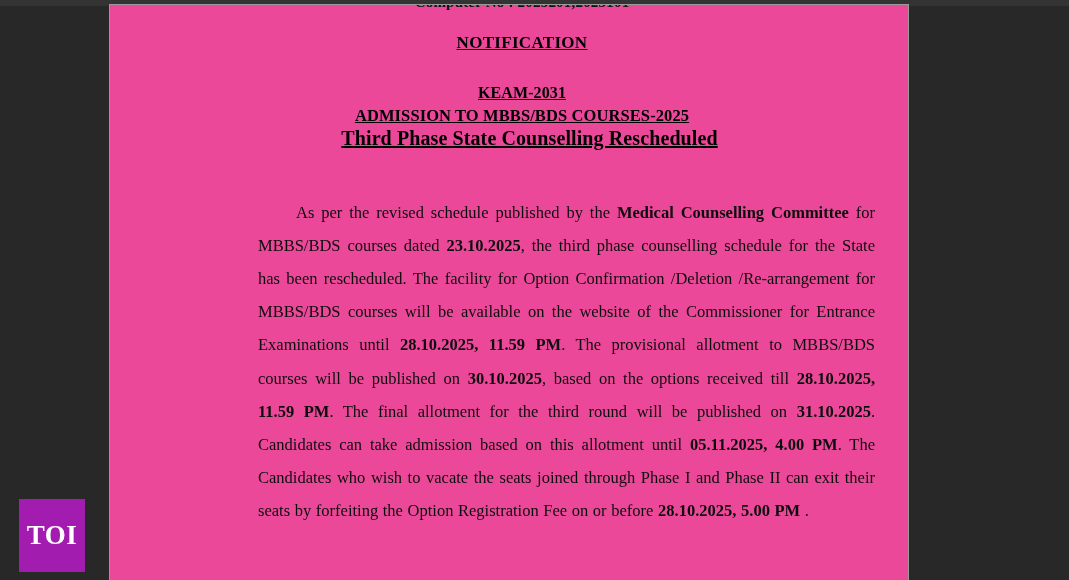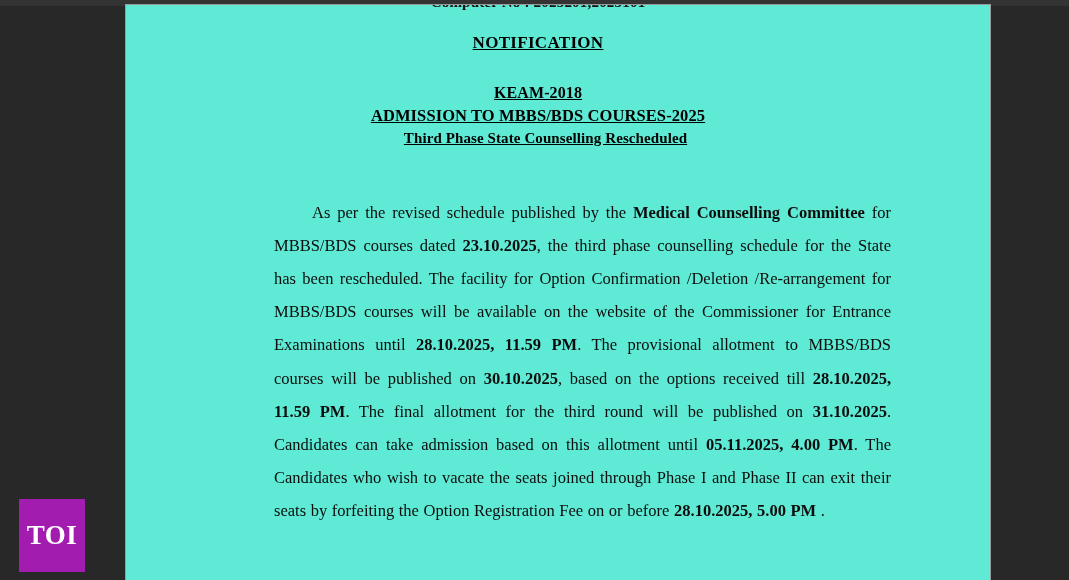--- a/index.html
+++ b/index.html
@@ -25,25 +25,25 @@
     position: absolute;
     top: 0; left: 0;
     width: 1069px;
     height: 6px;
     background: #333333;
   }
 
   
   .page {
     position: absolute;
-    left: 126px;
+    left: 110px;
     top: 5px;
-    width: 864px;
+    width: 798px;
     height: 575px;
-    background: #5eead4;
+    background: #ec4899;
     overflow: hidden;
     box-shadow: 0 0 0 1px #9a9a9a;
   }
 
   
   .clipped-line {
     position: absolute;
     top: -11px;
     left: 0;
     width: 824px;
@@ -72,21 +72,21 @@
   }
   .h-sub {
     font-size: 16px;
     font-weight: bold;
     text-decoration: underline;
     color: #000;
     line-height: 22.5px;
     letter-spacing: .1px;
   }
   .h-sub.l2 { font-size: 16.5px; }
-  .h-sub.l3 { font-size: 15px; padding-left: 15px; }
+  .h-sub.l3 { font-size: 20px; padding-left: 15px; }
 
   
   .body-text {
     position: absolute;
     top: 174px;
     left: 104px;
     width: 617px;
     font-size: 16.5px;
     line-height: 33.2px;
     color: #0d0d0d;
@@ -125,21 +125,21 @@
 <div class="viewer">
 
   <div class="topbar"></div>
 
   <div class="page">
 
     <div class="clipped-line">Computer No : 2025201,2025101</div>
 
     <div class="headings">
       <div class="h-notification">NOTIFICATION</div>
-      <div class="h-sub l1">KEAM-2018</div>
+      <div class="h-sub l1">KEAM-2031</div>
       <div class="h-sub l2">ADMISSION TO MBBS/BDS COURSES-2025</div>
       <div class="h-sub l3">Third Phase State Counselling Rescheduled </div>
     </div>
 
     <p class="body-text"><span>As per the revised schedule published by the </span><b>Medical Counselling Committee</b><span> for MBBS/BDS courses dated </span><b>23.10.2025</b><span>, the third phase counselling schedule for the State has been rescheduled. The facility for Option Confirmation /Deletion /Re-arrangement for MBBS/BDS courses will be available on the website of the Commissioner for Entrance Examinations until </span><b>28.10.2025, 11.59 PM</b><span>. The provisional allotment to MBBS/BDS courses will be published on </span><b>30.10.2025</b><span>, based on the options received till </span><b>28.10.2025, 11.59 PM</b><span>. The final allotment for the third round will be published on </span><b>31.10.2025</b><span>. Candidates can take admission based on this  allotment until </span><b>05.11.2025, 4.00 PM</b><span>. The Candidates who wish to vacate the seats joined through Phase I and Phase II can exit their seats by forfeiting the Option Registration Fee on or before </span><b>28.10.2025, 5.00 PM</b><span> .</span></p>
 
   </div>
 
   <div class="toi-logo">
     <span>TOI</span>

